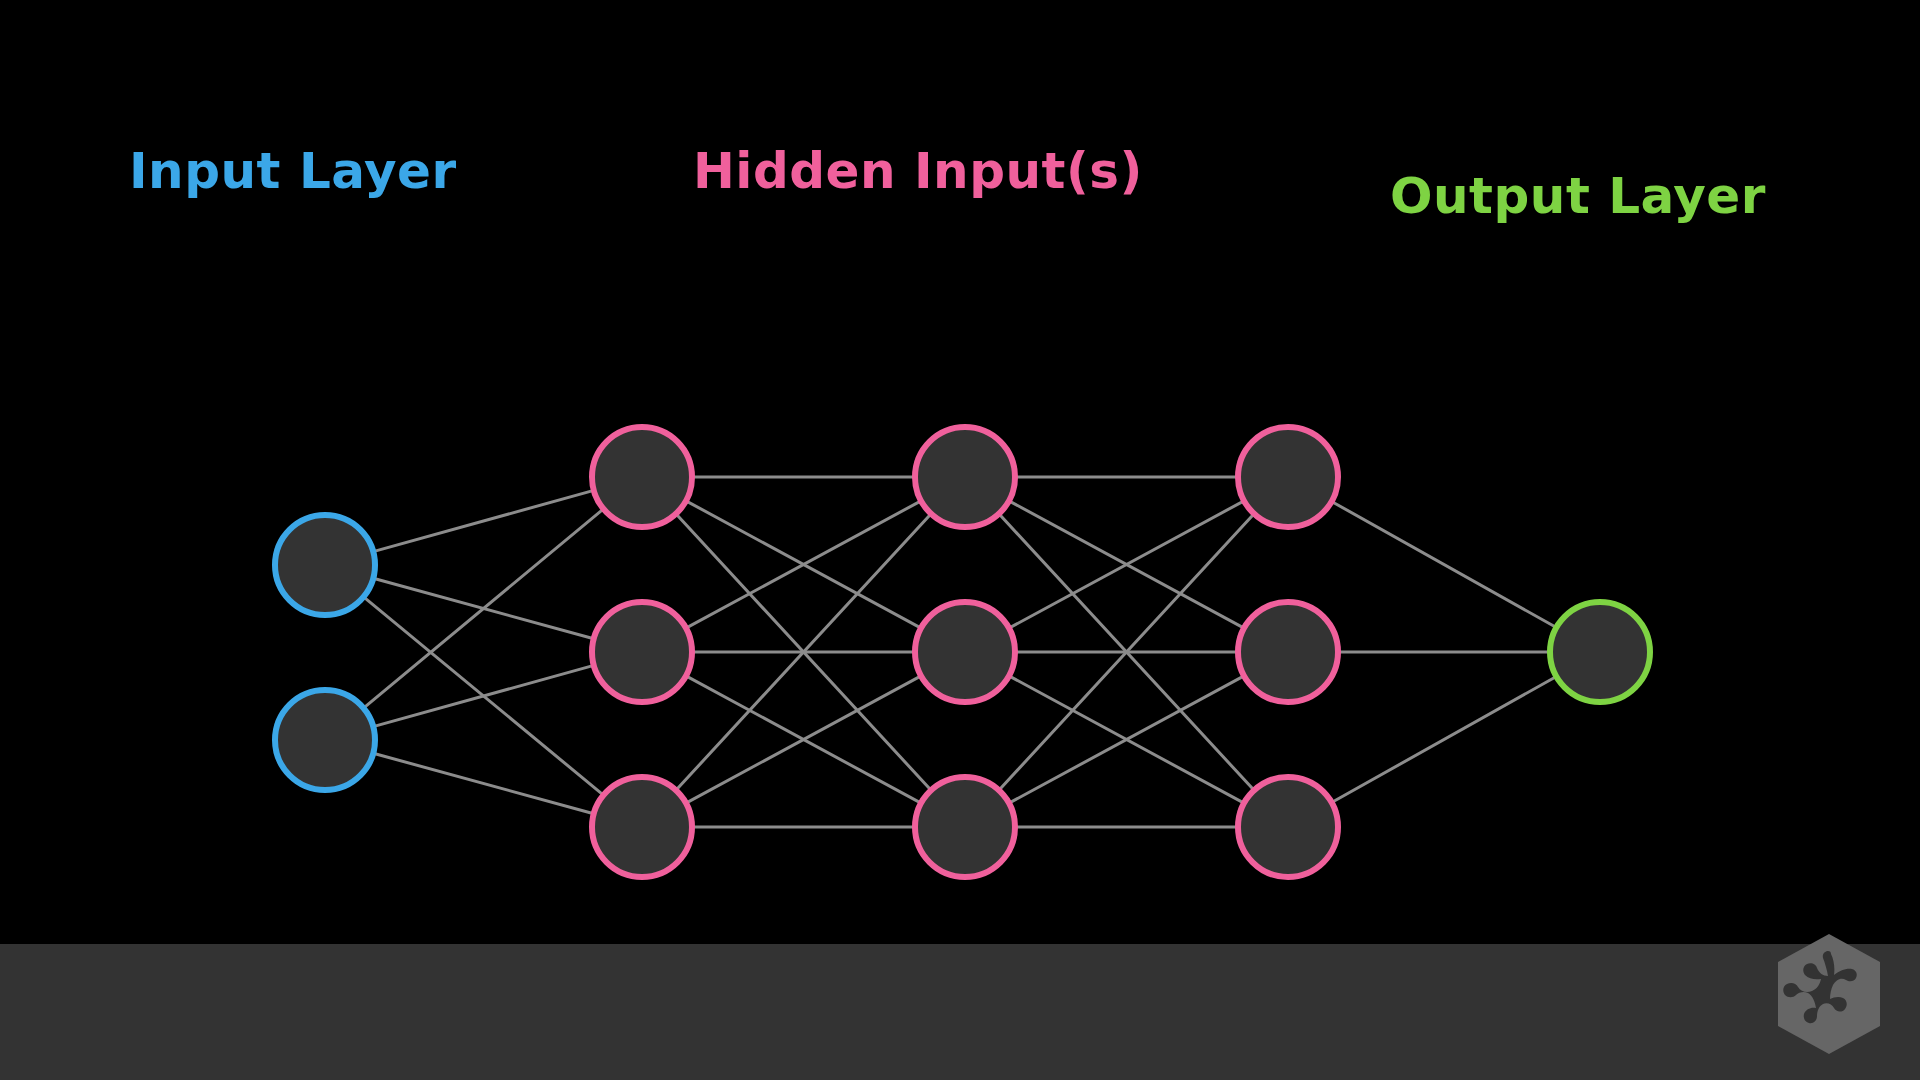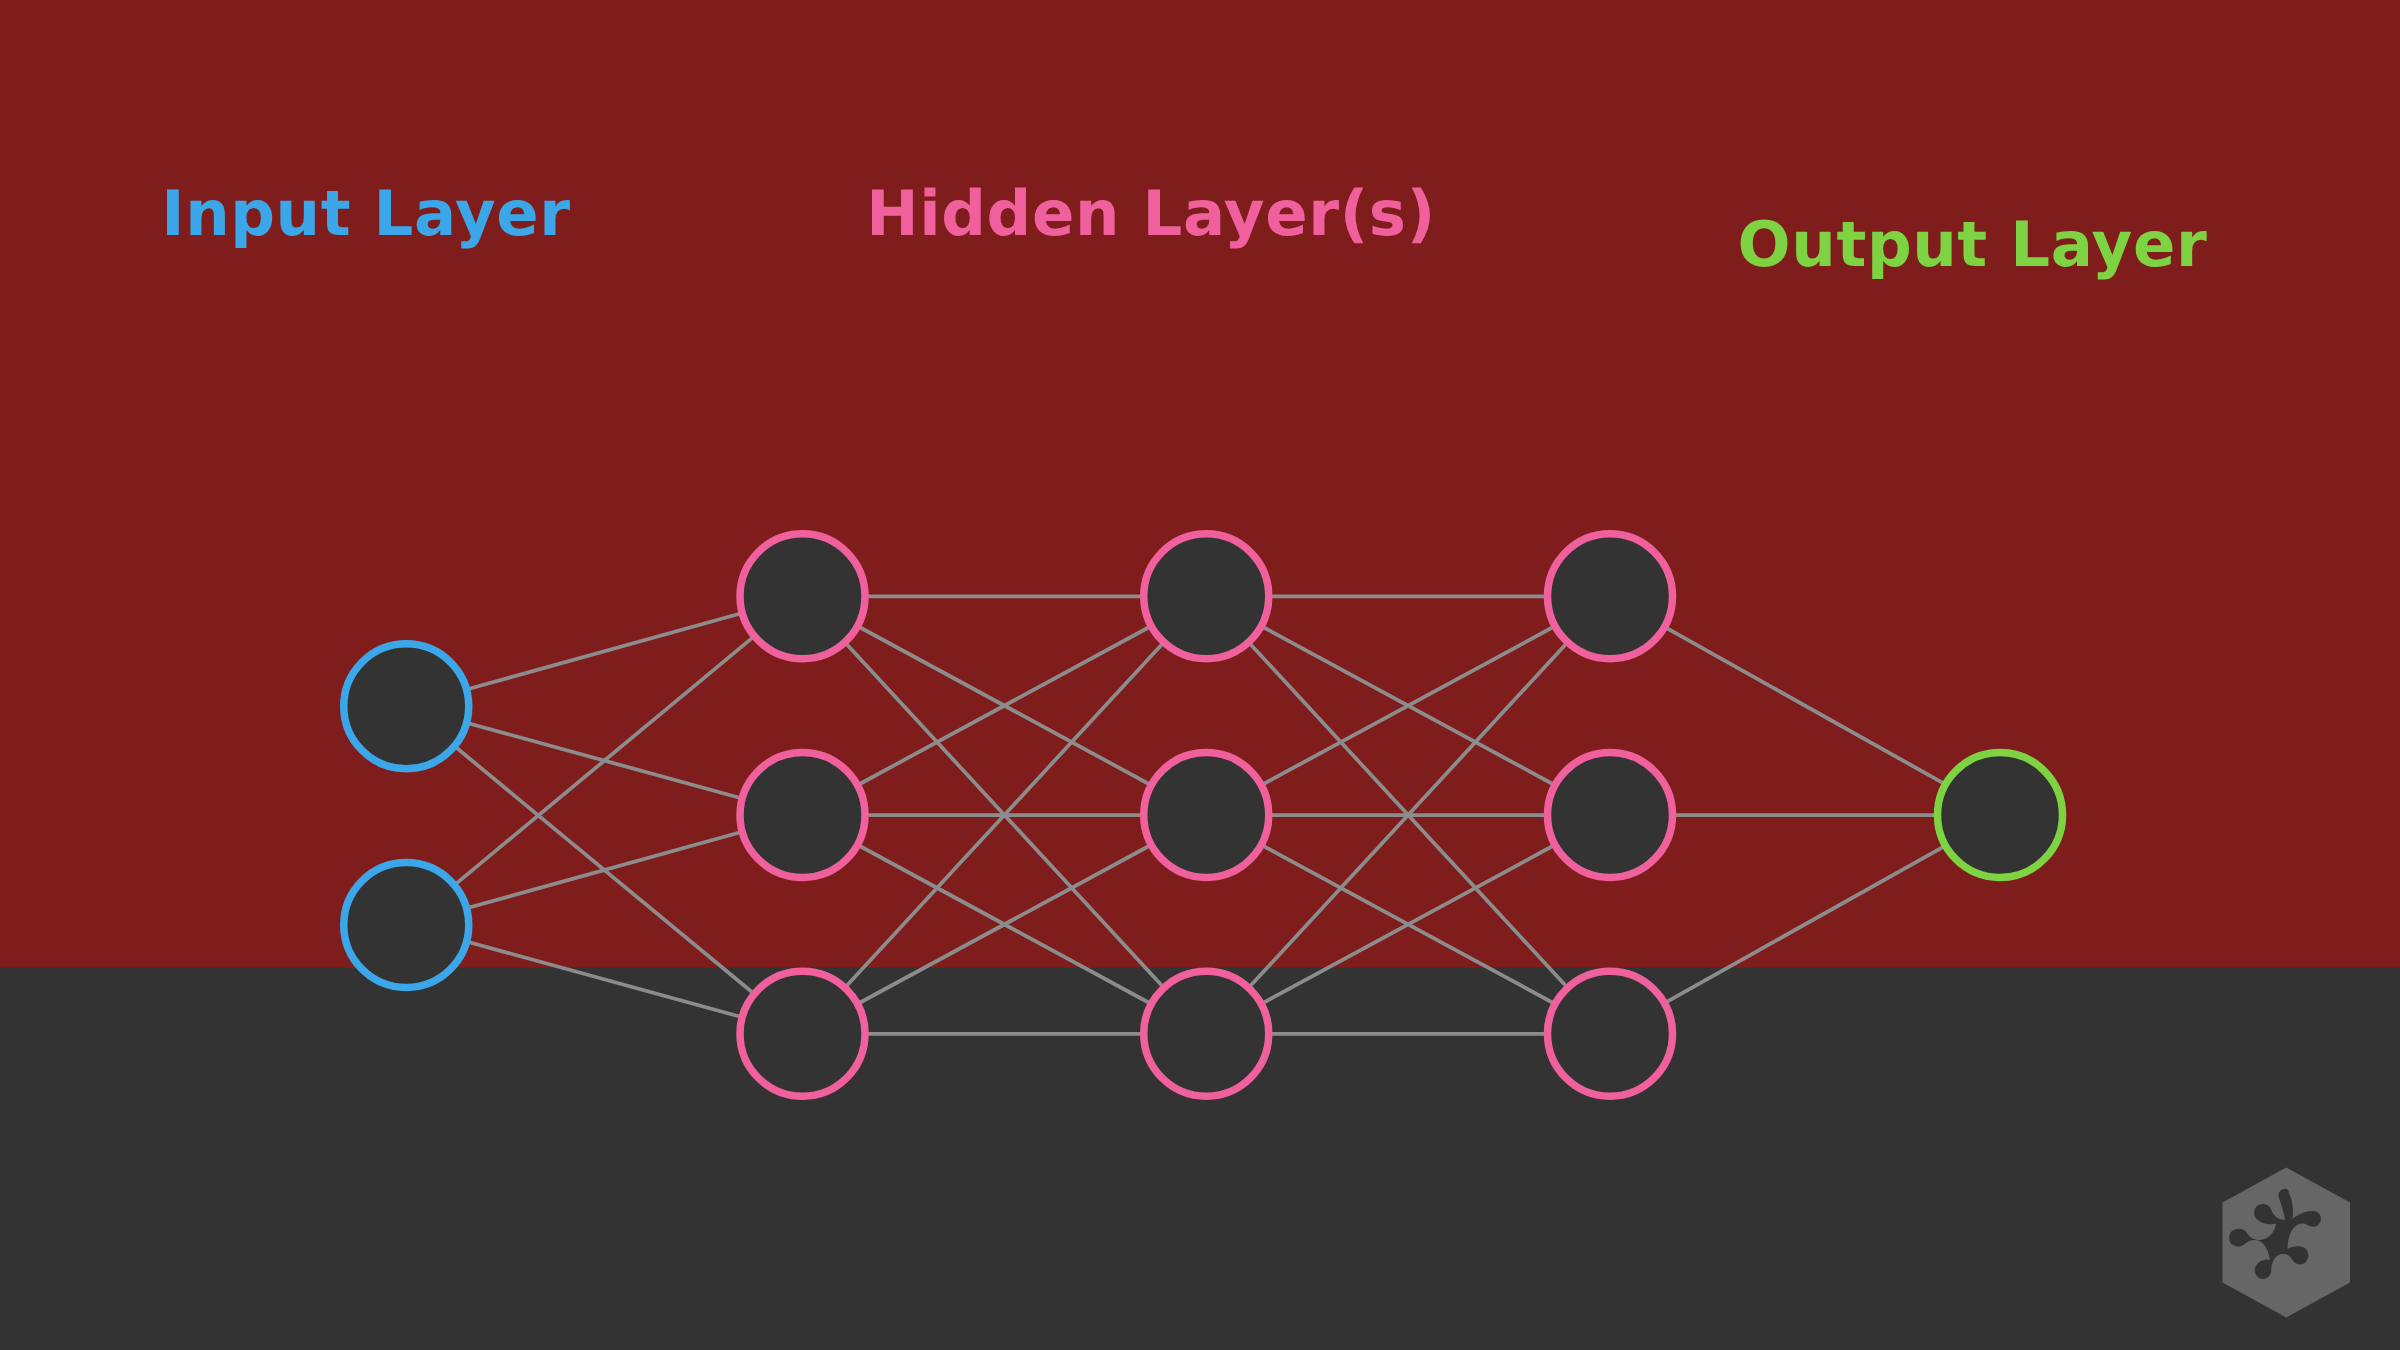--- a/index.html
+++ b/index.html
@@ -11,22 +11,22 @@
   body {
     width: 1920px;
     height: 1080px;
     overflow: hidden;
     font-family: "DejaVu Sans", sans-serif;
     position: relative;
   }
   #stage {
     position: relative;
     width: 1920px;
-    height: 774px;
-    background: #7f1d1d;
+    height: 944px;
+    background: #000000;
   }
   .label {
     position: absolute;
     font-family: "DejaVu Sans", sans-serif;
     font-weight: bold;
     font-size: 50px;
     letter-spacing: 0.5px;
     white-space: nowrap;
     line-height: 1;
     user-select: none;
@@ -97,21 +97,21 @@
         <circle cx="965" cy="827" r="50" fill="#333333" stroke="#f0609c" stroke-width="6"></circle>
         <circle cx="1288" cy="477" r="50" fill="#333333" stroke="#f0609c" stroke-width="6"></circle>
         <circle cx="1288" cy="652" r="50" fill="#333333" stroke="#f0609c" stroke-width="6"></circle>
         <circle cx="1288" cy="827" r="50" fill="#333333" stroke="#f0609c" stroke-width="6"></circle>
         <circle cx="1600" cy="652" r="50" fill="#333333" stroke="#7ed343" stroke-width="6"></circle>
       </g>
   </svg>
 
   <div class="label" id="label-input">Input Layer</div>
 
-  <div class="label" id="label-hidden">Hidden Layer(s)</div>
+  <div class="label" id="label-hidden">Hidden Input(s)</div>
 
   <div class="label" id="label-output">Output Layer</div>
 
   <svg id="watermark" viewBox="0 0 122 132" xmlns="http://www.w3.org/2000/svg">
     <path d="M61 4 L112 32 L112 96 L61 124 L10 96 L10 32 Z" fill="#666666"></path>
     <g fill="#333333">
       <path d="M63 24 C66 30 67 38 66 45 C71 41 78 38 84 39
                C88 40 90 44 88 48 C86 52 81 52 78 50
                C73 47 68 50 65 55 C63 59 62 64 62 69
                C66 67 71 66 75 68 C79 70 80 75 77 79

